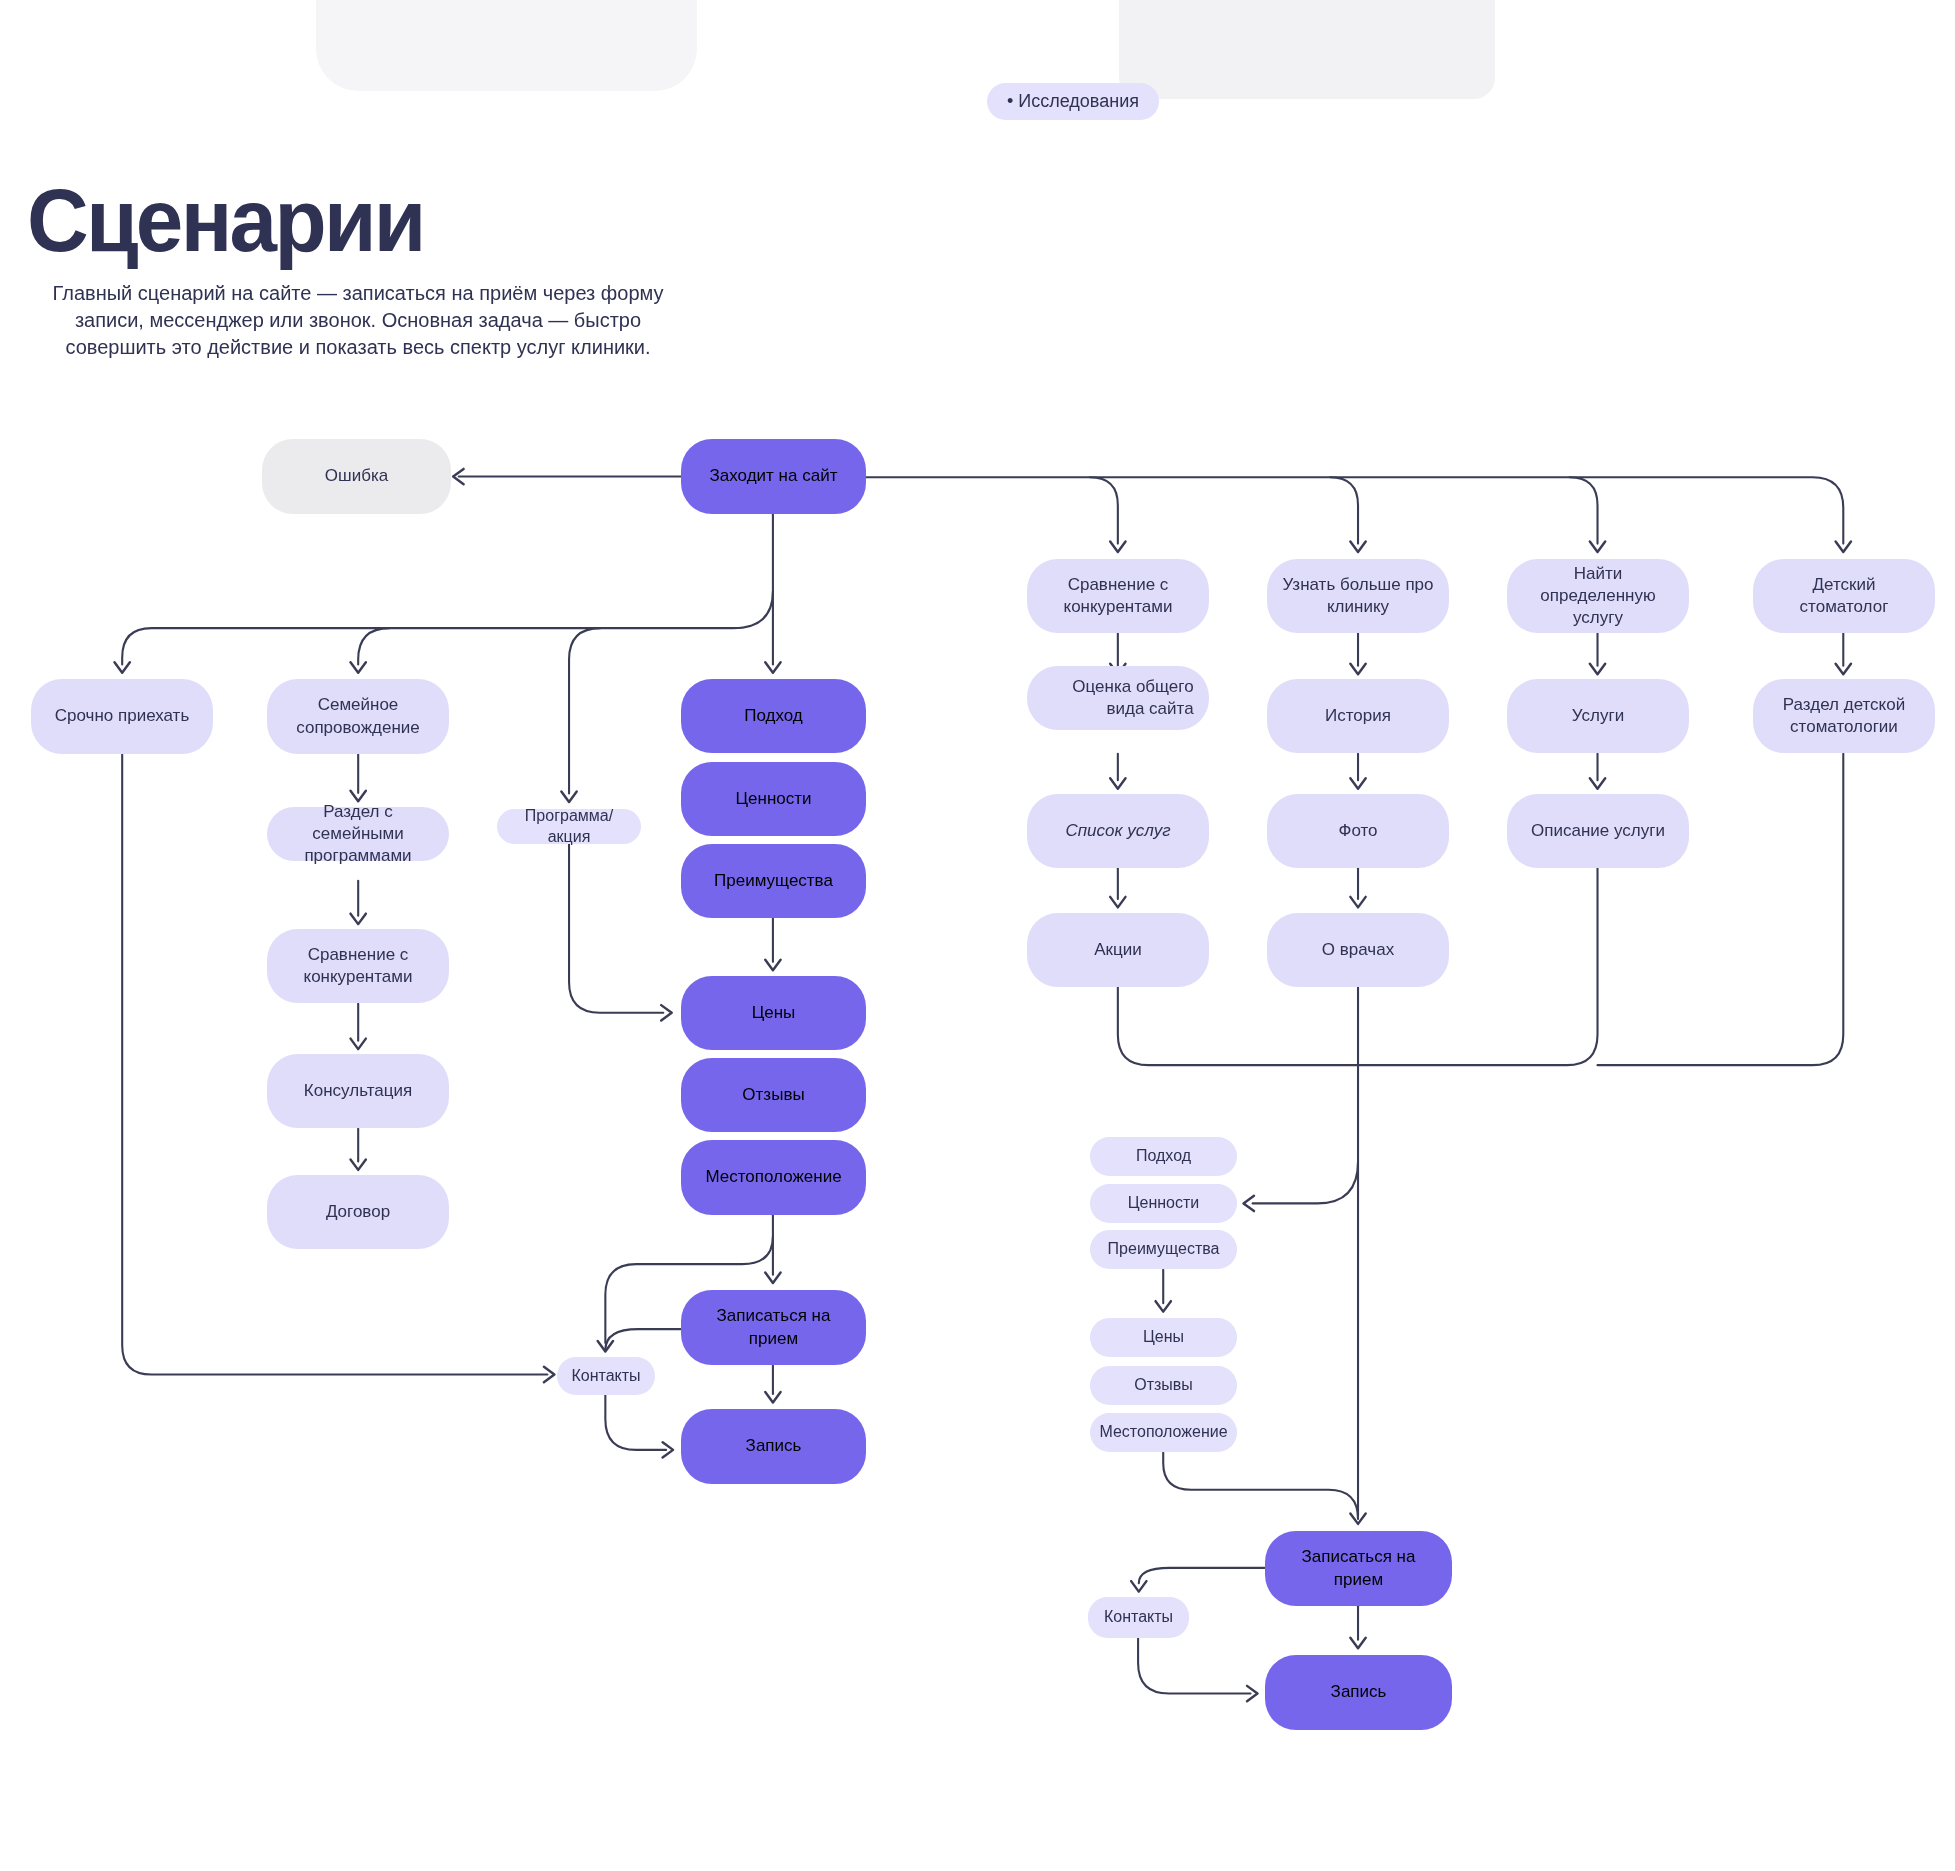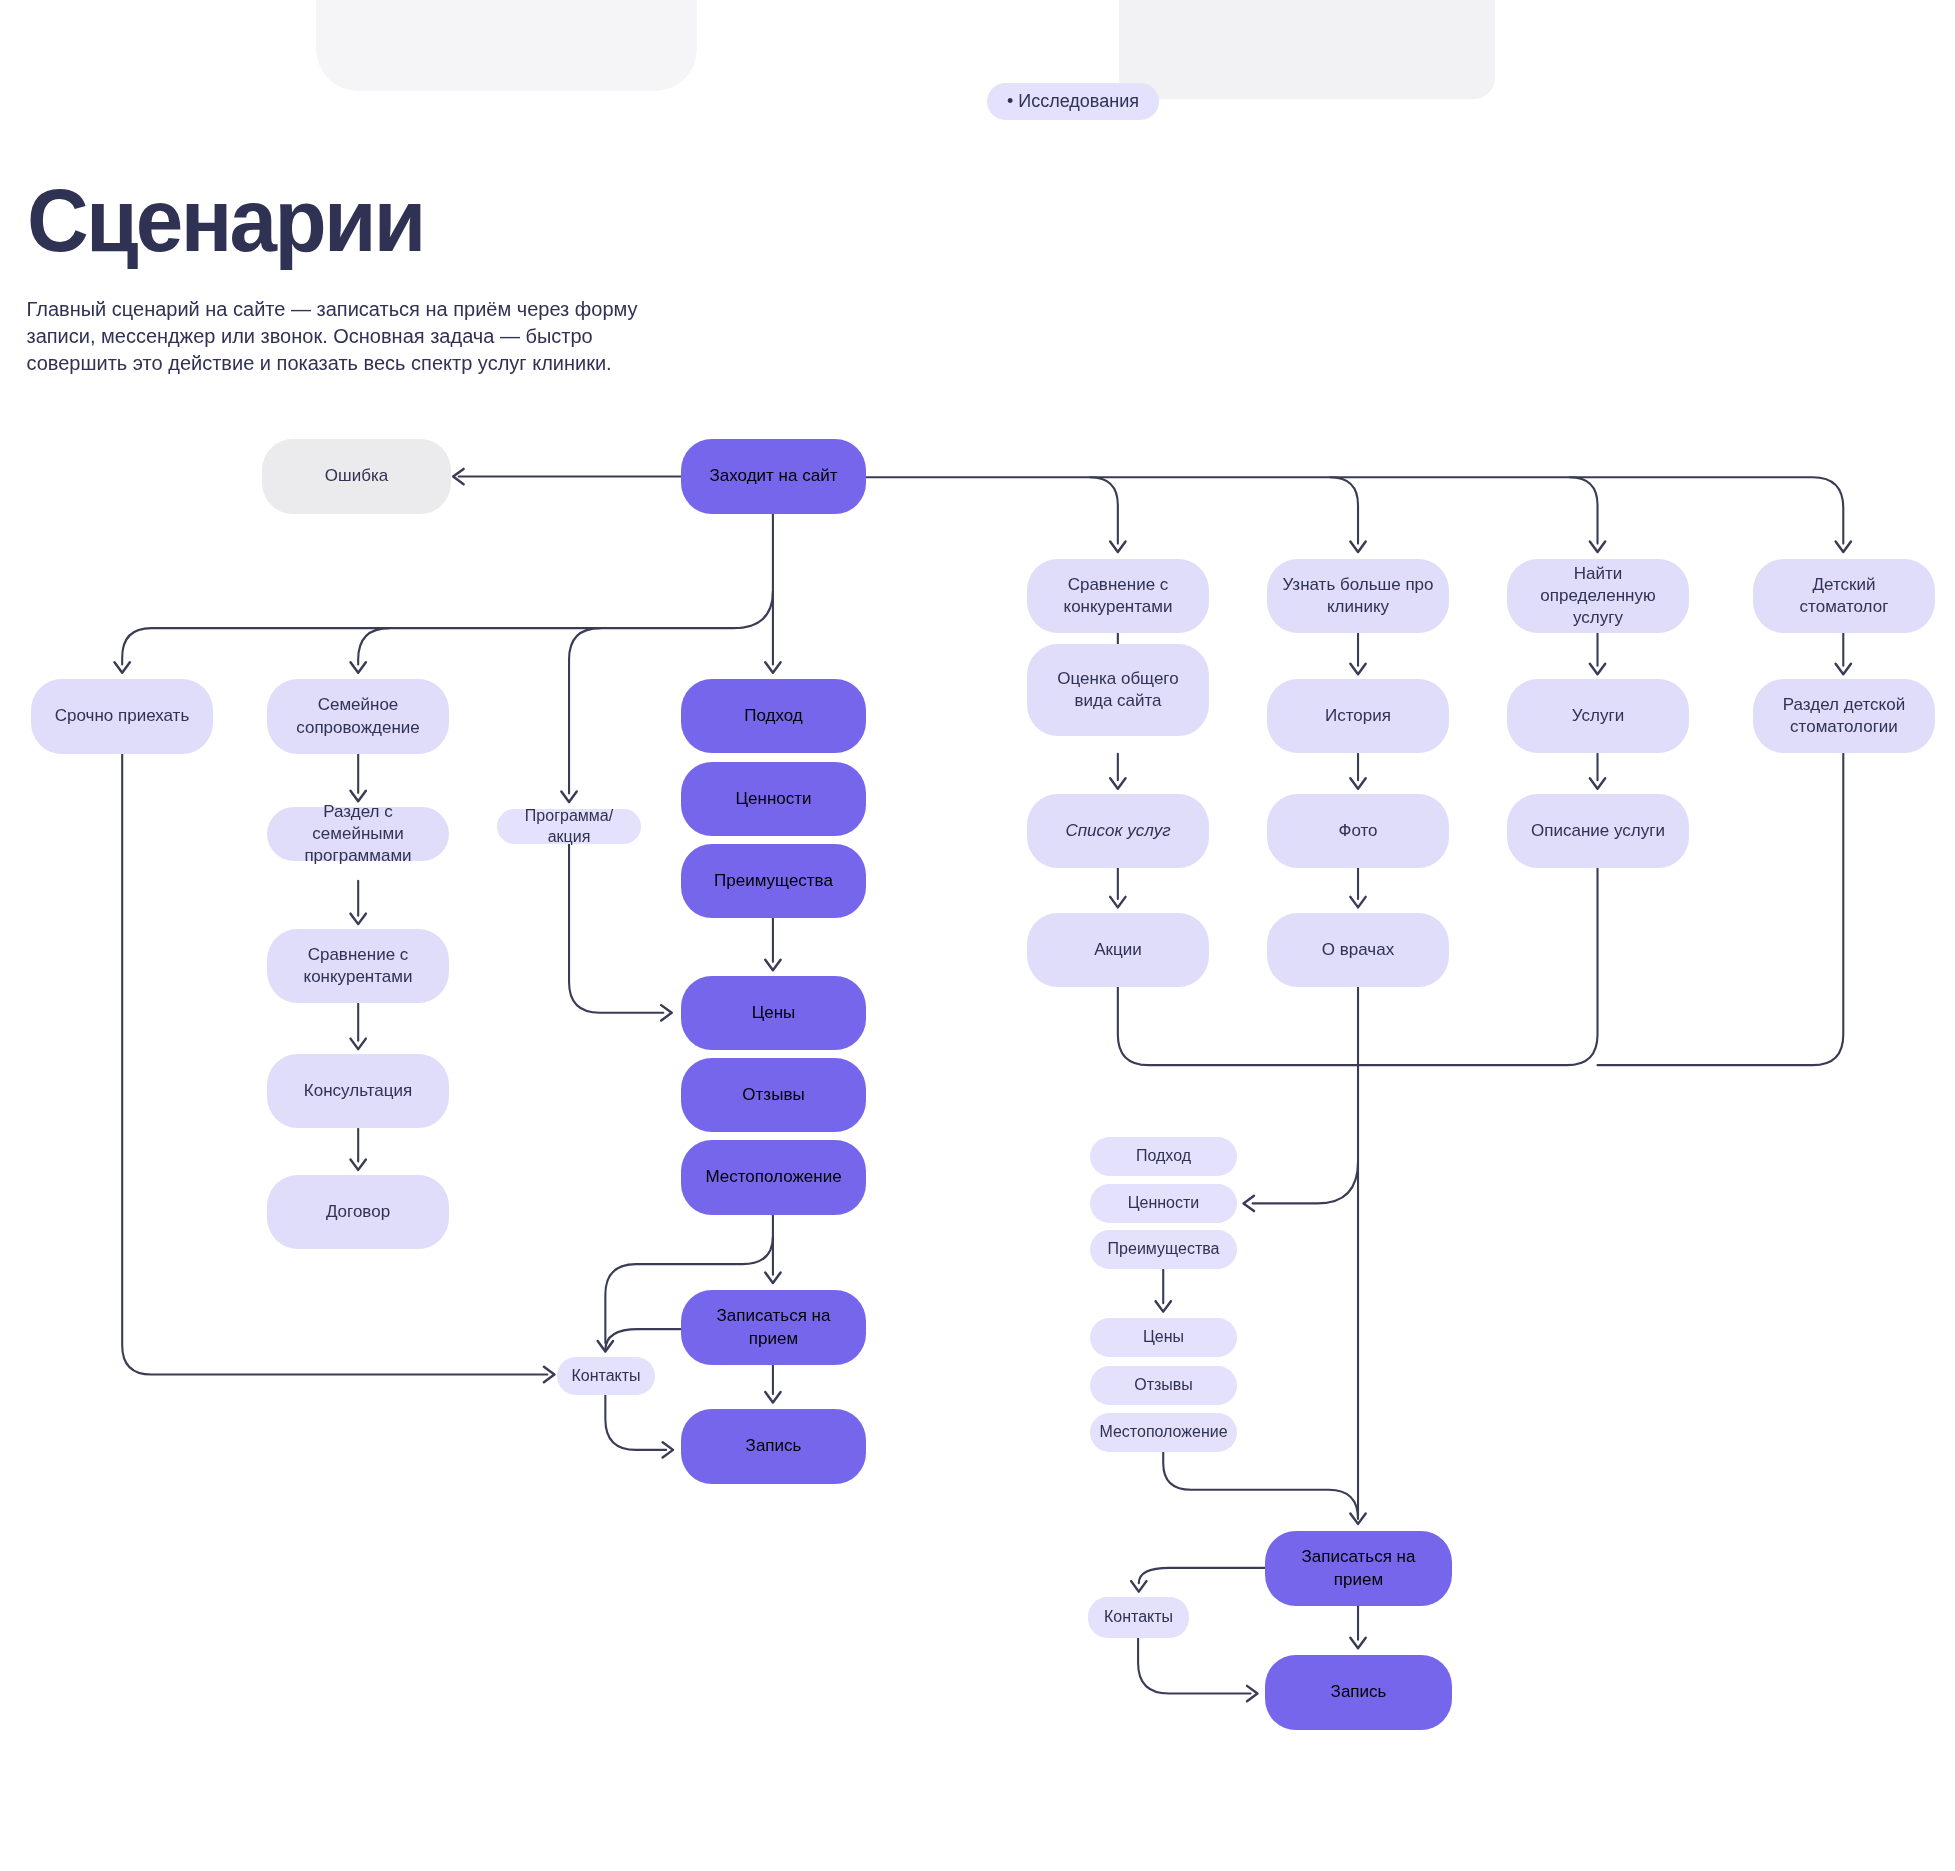--- a/index.html
+++ b/index.html
@@ -14,22 +14,22 @@
     position:absolute;left:987px;top:83px;width:172px;height:37px;z-index:3;
     background:var(--pill);border-radius:19px;display:flex;align-items:center;justify-content:center;
     font-size:18px;color:var(--ink);
   }
   .title{
     position:absolute;left:26.5px;top:109px;z-index:3;
     font-size:89px;letter-spacing:-2.8px;color:var(--ink);
     transform:scaleX(.96);transform-origin:left top;white-space:nowrap;
   }
   .desc{
-    position:absolute;left:26.5px;top:276px;width:663px;z-index:3;
-    font-size:20px;line-height:27px;color:var(--ink);
+    position:absolute;left:26.5px;top:260px;width:663px;z-index:3;
+    font-size:20px;line-height:27px;color:var(--ink);text-align:center;
   }
   #edges{position:absolute;left:0;top:0;z-index:1;}
   .edge{fill:none;stroke:var(--line);stroke-width:3;stroke-linejoin:round;stroke-linecap:round;}
   .arrowhead{stroke-width:3.5;}
   .node{
     position:absolute;z-index:2;box-sizing:border-box;
     display:flex;align-items:center;justify-content:center;text-align:center;
     padding:5.6px 15.4px;font-size:17px;line-height:1.3;color:var(--ink);
   }
   .node.primary{background:var(--primary);color:#000000;border-radius:31px;}
@@ -149,21 +149,21 @@
     </div>
     <div class="node light" style="left: 31px; top: 679px; width: 182px; height: 75px;">
       <span>Срочно приехать</span>
     </div>
     <div class="node light" style="left: 267px; top: 679px; width: 182px; height: 75px;">
       <span>Семейное сопровождение</span>
     </div>
     <div class="node primary" style="left: 681px; top: 679px; width: 185px; height: 74px;">
       <span>Подход</span>
     </div>
-    <div class="node light" style="left: 1027px; top: 644px; width: 182px; height: 92px;">
+    <div class="node light" style="left: 1027px; top: 666px; width: 182px; height: 64px; text-align: right;">
       <span>Оценка общего вида сайта</span>
     </div>
     <div class="node light" style="left: 1267px; top: 679px; width: 182px; height: 74px;">
       <span>История</span>
     </div>
     <div class="node light" style="left: 1507px; top: 679px; width: 182px; height: 74px;">
       <span>Услуги</span>
     </div>
     <div class="node light" style="left: 1753px; top: 679px; width: 182px; height: 74px;">
       <span>Раздел детской стоматологии</span>

